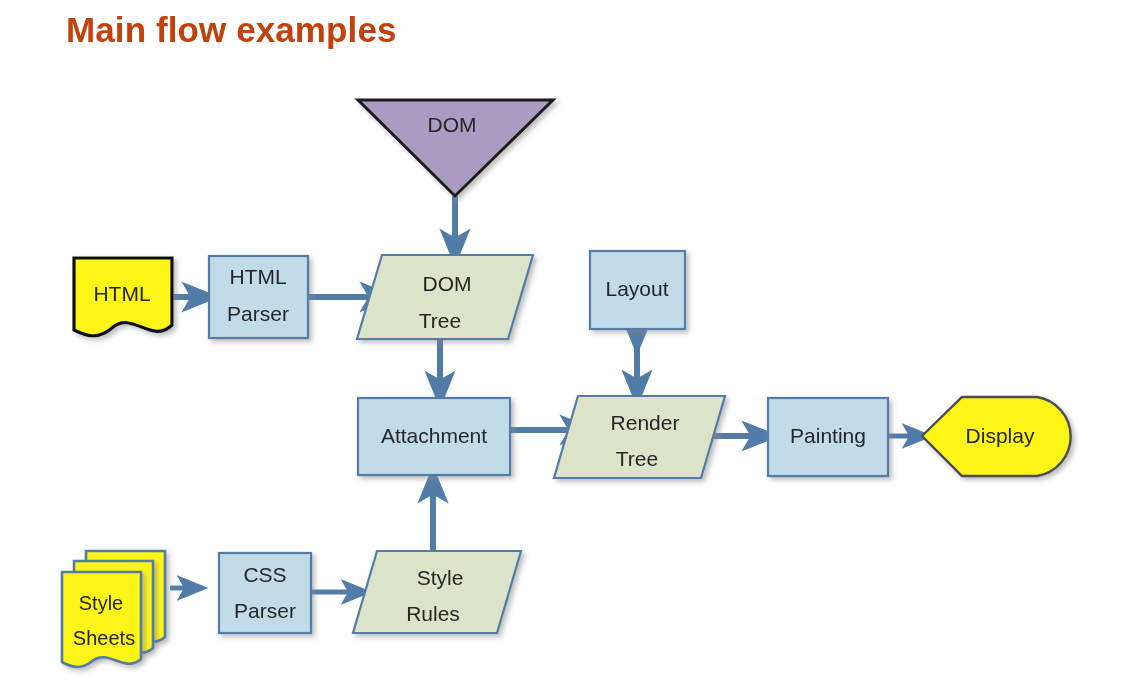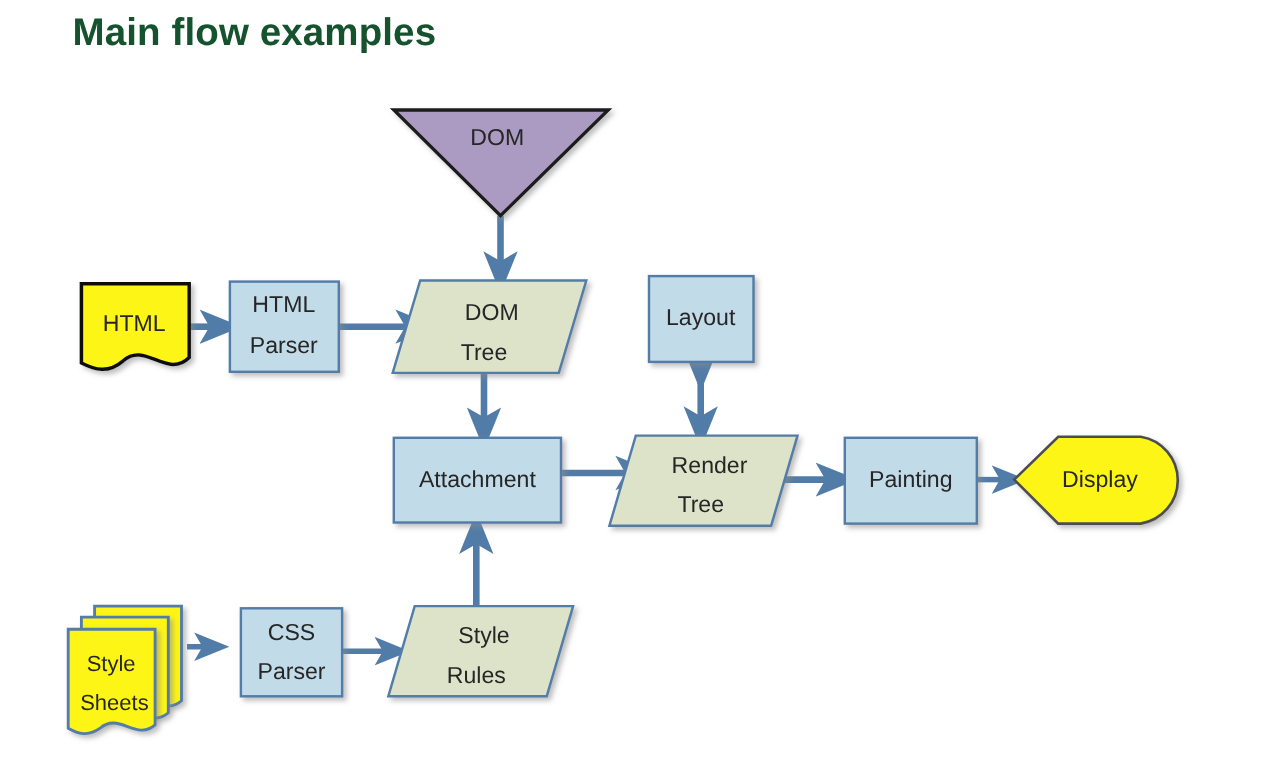--- a/index.html
+++ b/index.html
@@ -16,21 +16,21 @@
   #diagram-root {
     position: absolute;
     inset: 0;
   }
   #page-title {
     position: absolute;
     left: 66px;
     top: 10px;
     font-size: 35px;
     font-weight: 600;
-    color: #14532d;
+    color: #c2410c;
     letter-spacing: 0.1px;
     white-space: nowrap;
   }
   svg#flow-svg {
     position: absolute;
     left: 0; top: 0;
     width: 1148px;
     height: 692px;
   }
   .node-label {

